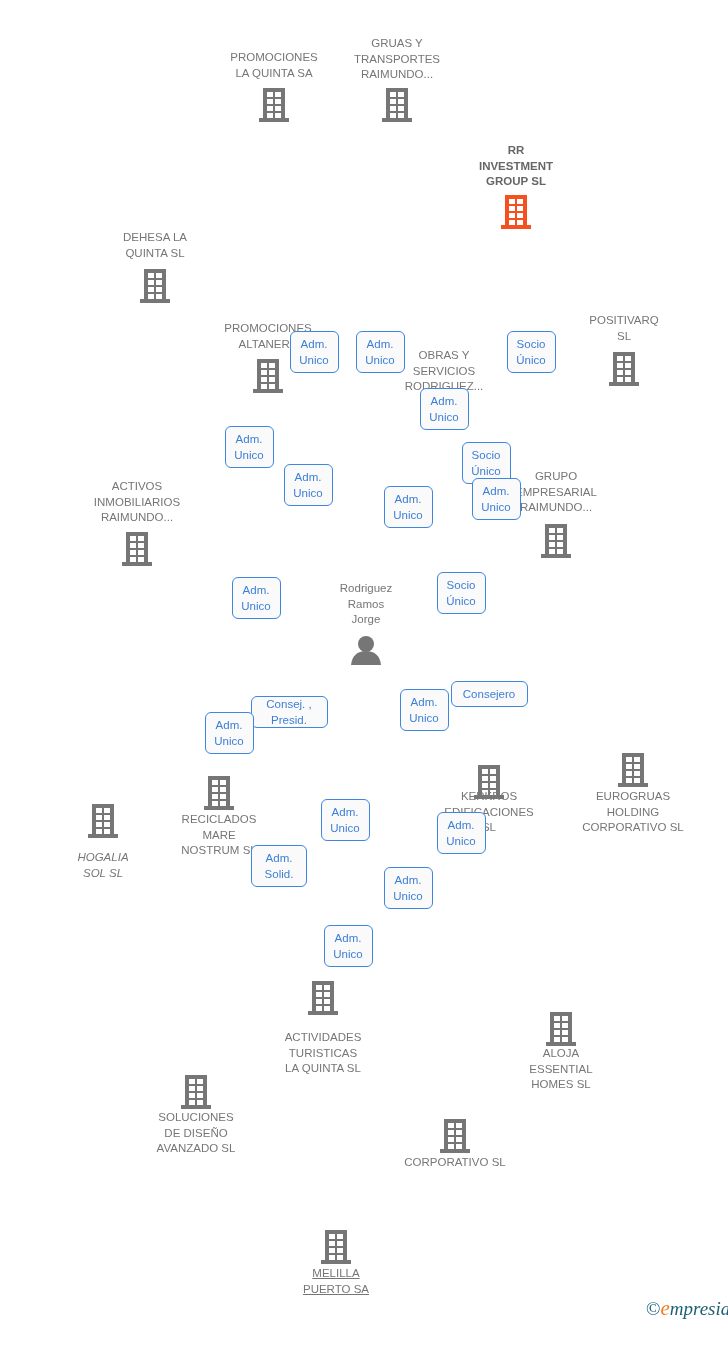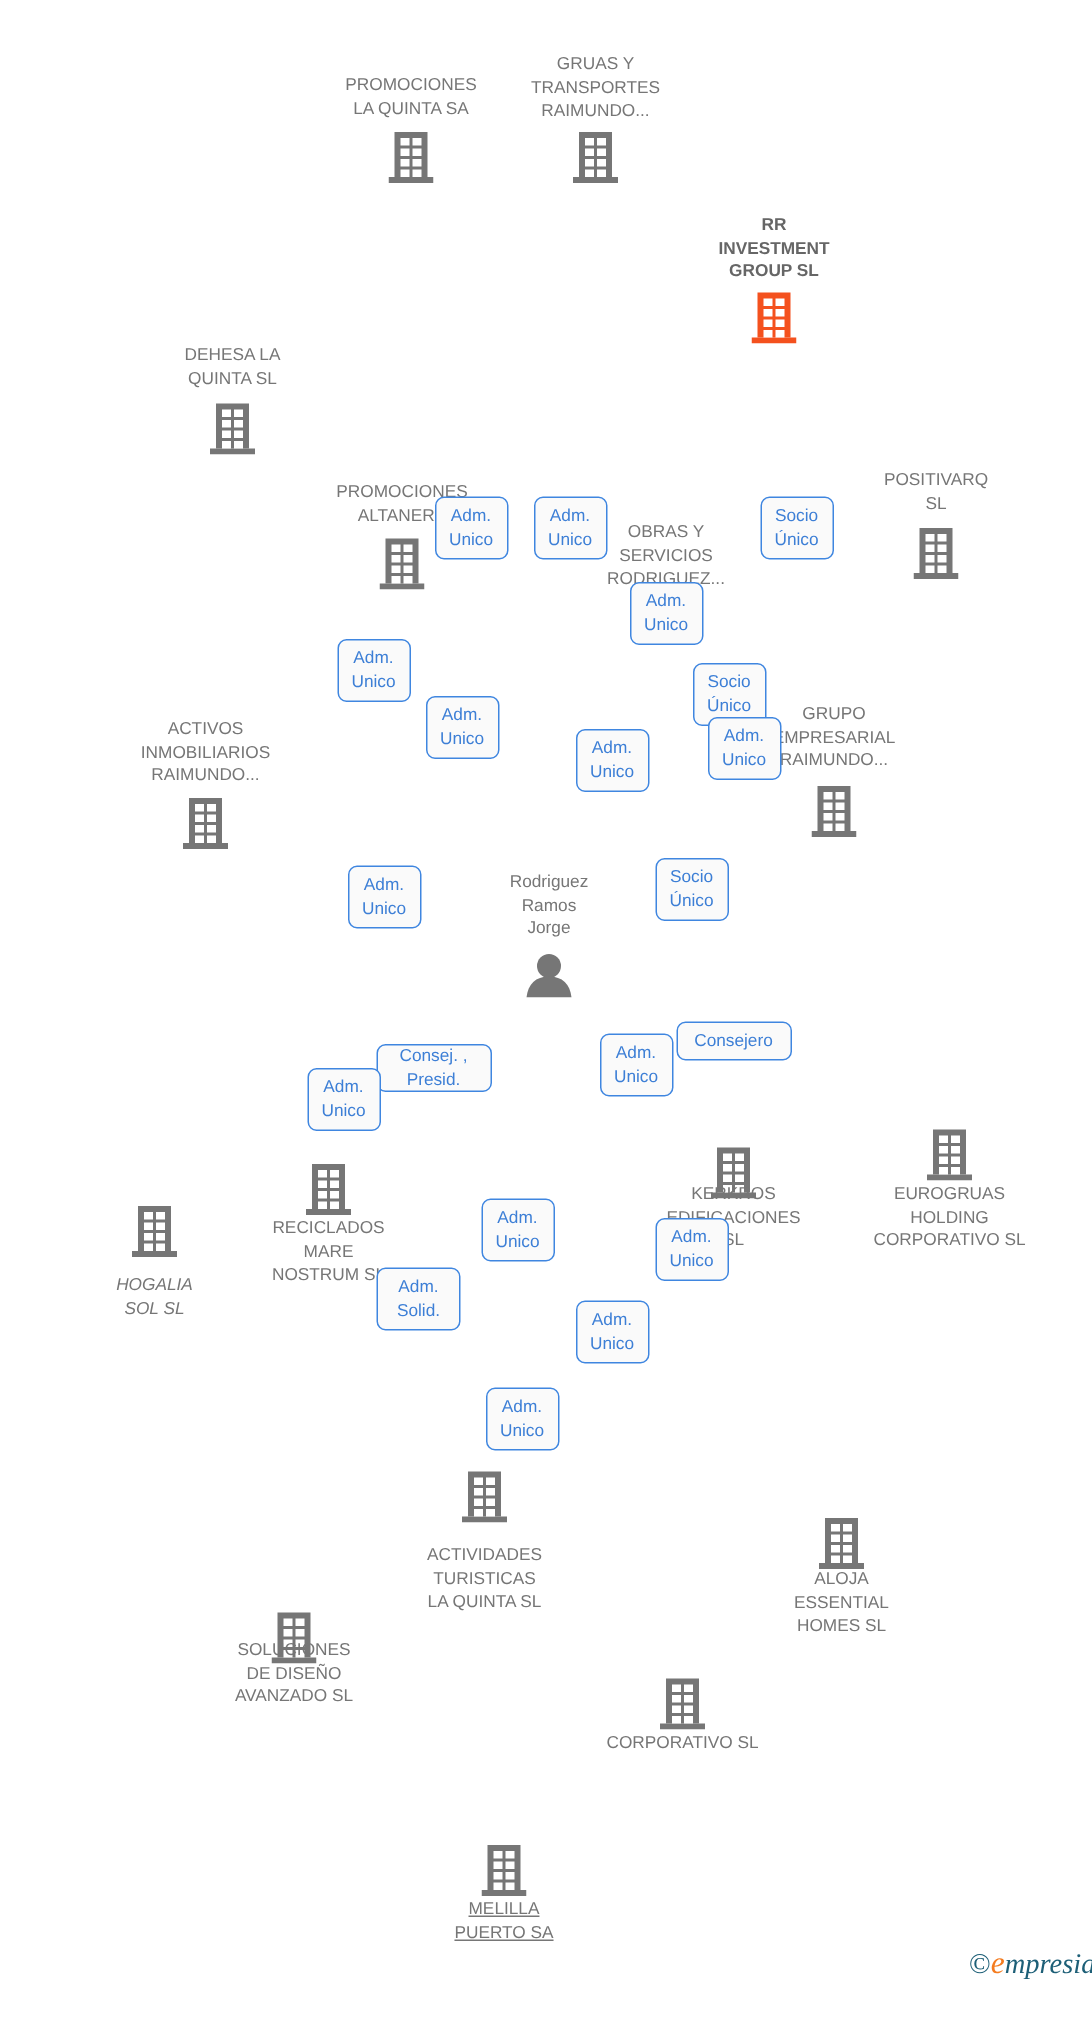--- a/index.html
+++ b/index.html
@@ -301,21 +301,21 @@
     <rect x="8" y="5" width="6" height="5"></rect>
               <rect x="16" y="5" width="6" height="5"></rect>
     <rect x="8" y="12" width="6" height="5"></rect>
               <rect x="16" y="12" width="6" height="5"></rect>
     <rect x="8" y="19" width="6" height="5"></rect>
               <rect x="16" y="19" width="6" height="5"></rect>
     <rect x="8" y="26" width="6" height="5"></rect>
               <rect x="16" y="26" width="6" height="5"></rect>
   </g>
 </svg></div>
-        <div class="lbl" style="top: 2px;">SOLUCIONES<br>DE DISEÑO<br>AVANZADO  SL</div>
+        <div class="lbl" style="top: 19px;">SOLUCIONES<br>DE DISEÑO<br>AVANZADO  SL</div>
       </div>
       <div class="node" style="left: 455px; top: 1135px; width: 0px;">
         <div class="icon" style="top: -17px;"><svg width="30" height="35" viewBox="0 0 30 35">
   <path fill="#767676" d="M4 1 h22 v30 h-22 z"></path>
   <rect x="0" y="31" width="30" height="4" fill="#767676"></rect>
   <g fill="#fff">
     <rect x="8" y="5" width="6" height="5"></rect>
               <rect x="16" y="5" width="6" height="5"></rect>
     <rect x="8" y="12" width="6" height="5"></rect>
               <rect x="16" y="12" width="6" height="5"></rect>

